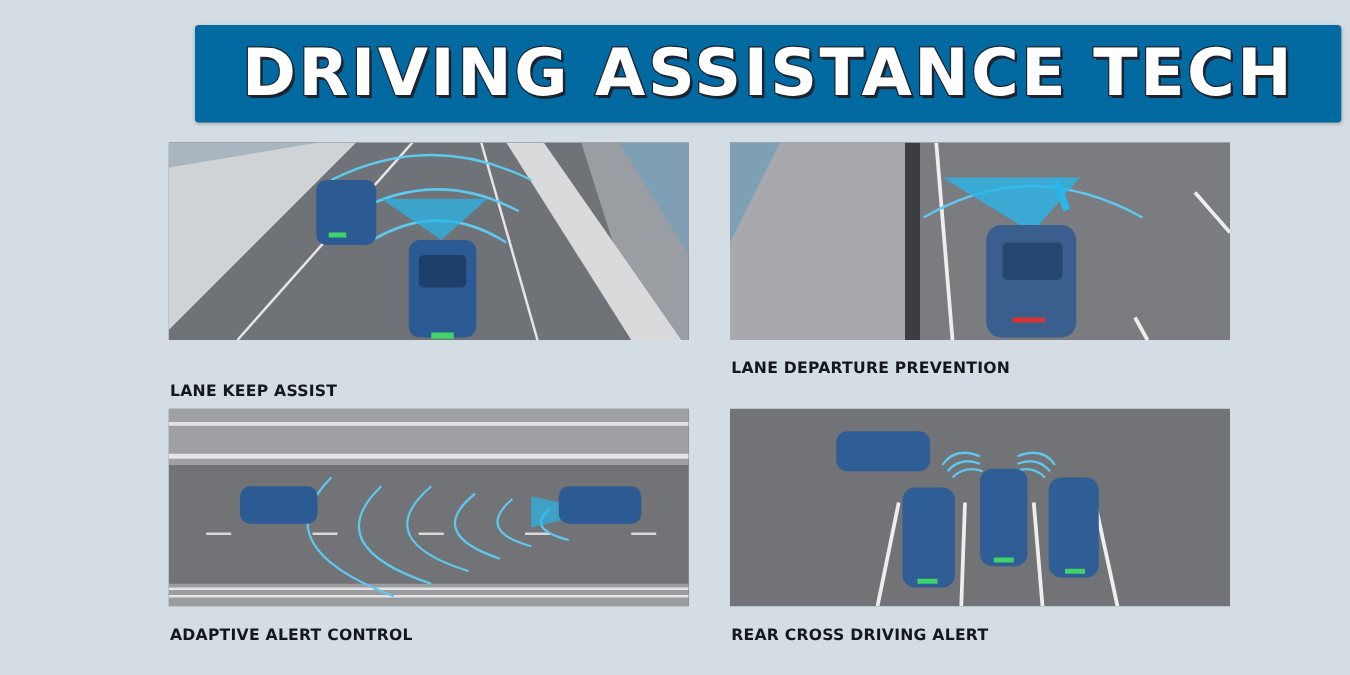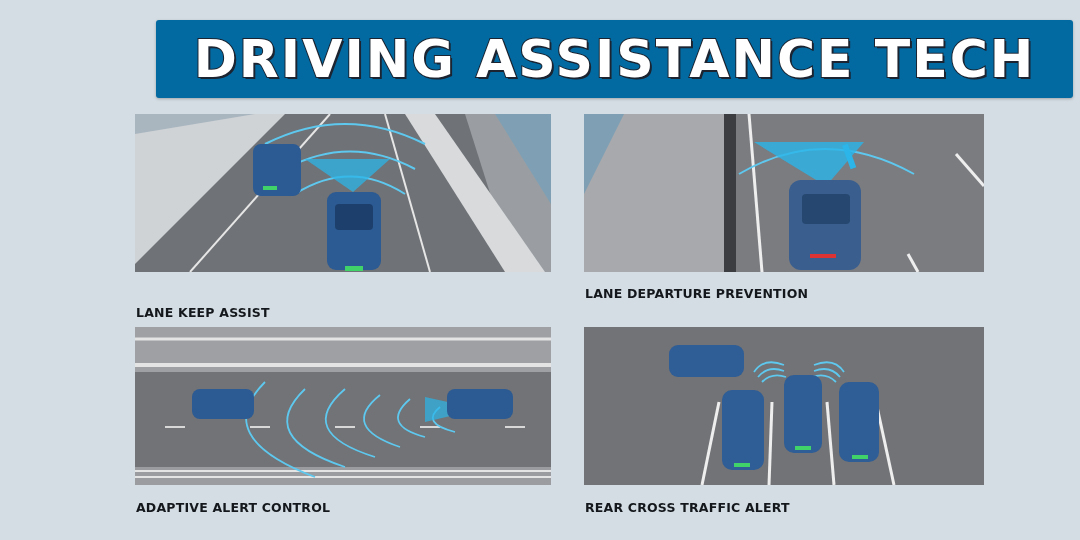--- a/index.html
+++ b/index.html
@@ -109,13 +109,13 @@
     </g>
     <rect x="85" y="18" width="75" height="32" rx="9" fill="#2f5d95"></rect>
     <rect x="138" y="63" width="42" height="80" rx="10" fill="#2f5d95"></rect>
     <rect x="200" y="48" width="38" height="78" rx="10" fill="#2f5d95"></rect>
     <rect x="255" y="55" width="40" height="80" rx="10" fill="#2f5d95"></rect>
     <rect x="150" y="136" width="16" height="4" fill="#3fd36a"></rect>
     <rect x="211" y="119" width="16" height="4" fill="#3fd36a"></rect>
     <rect x="268" y="128" width="16" height="4" fill="#3fd36a"></rect>
   </svg>
 </div>
-<div class="caption" style="left:585px;top:500px;">REAR CROSS TRAFFIC ALERT</div>
+<div class="caption" style="left:585px;top:500px;">REAR CROSS DRIVING ALERT</div>
 
 </body></html>

